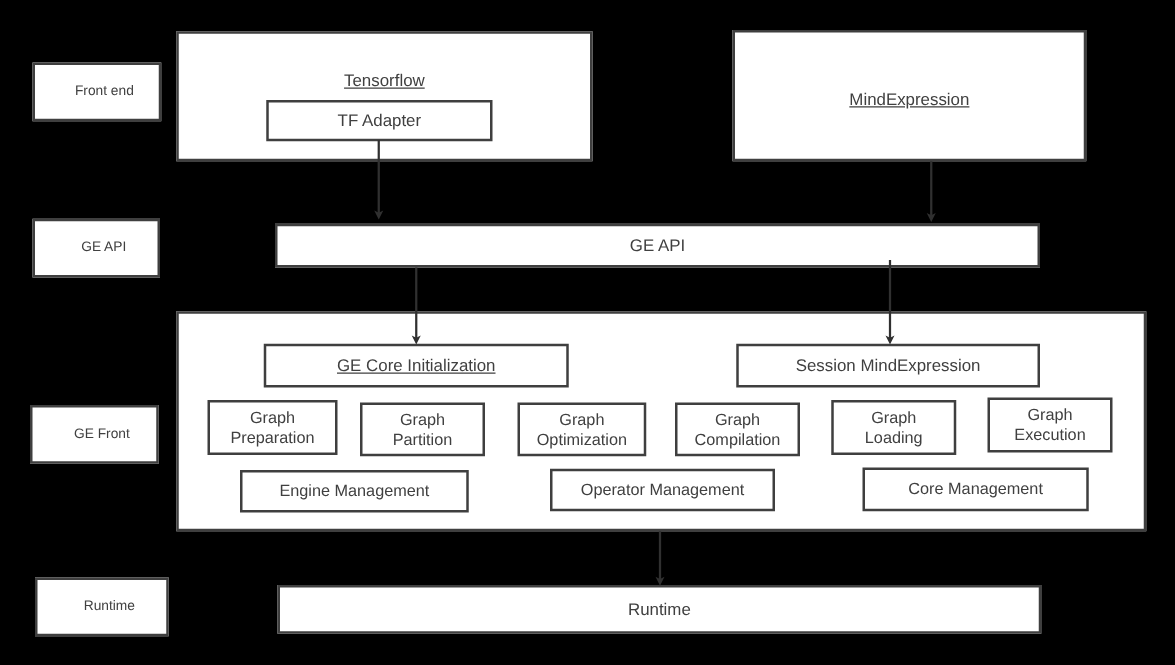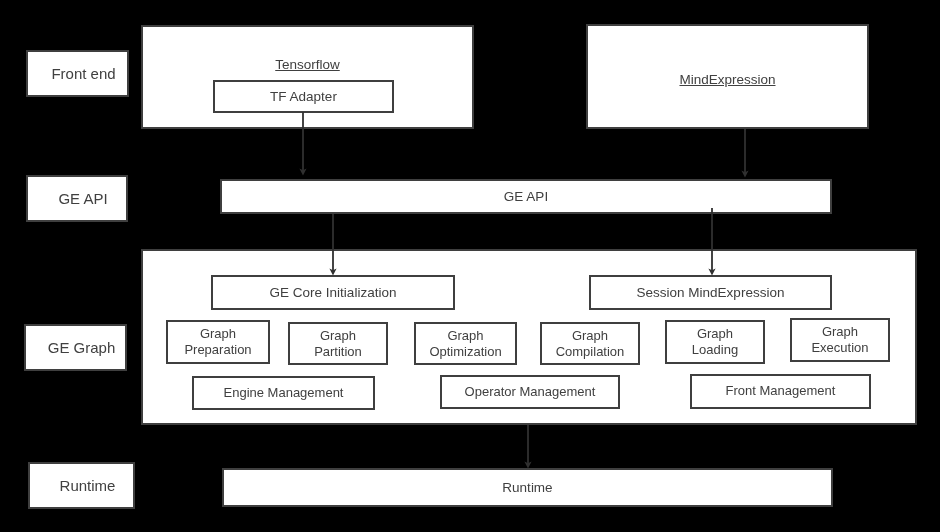--- a/index.html
+++ b/index.html
@@ -27,21 +27,21 @@
     align-items: center;
     justify-content: center;
     text-align: center;
     line-height: 1.15;
     white-space: pre-line;
     font-size: 13px;
   }
 
   
   .stage-label {
-    font-size: 15px;
+    font-size: 11px;
     padding-left: 12px;
   }
 
   
   .container-box {
     align-items: flex-start;
     justify-content: center;
     padding-top: 0;
   }
 
@@ -84,21 +84,21 @@
 
   <div class="box stage-label" style="left:26px; top:50px; width:103px; height:47px;">
     <span>Front end</span>
   </div>
 
   <div class="box stage-label" style="left:26px; top:175px; width:102px; height:47px;">
     <span>GE API</span>
   </div>
 
   <div class="box stage-label" style="left:24px; top:324px; width:103px; height:47px;">
-    <span>GE Graph</span>
+    <span>GE Front</span>
   </div>
 
   <div class="box stage-label" style="left:28px; top:462px; width:107px; height:47px;">
     <span>Runtime</span>
   </div>
 
   <div class="box container-box" style="left:141px; top:25px; width:333px; height:104px;">
     <span class="container-title" style="left:0; right:0; top:30px;">Tensorflow</span>
   </div>
 
@@ -109,21 +109,21 @@
   <div class="box container-box" style="left:586px; top:24px; width:283px; height:105px;">
     <span class="container-title" style="left:0; right:0; top:46px;">MindExpression</span>
   </div>
 
   <div class="box wide-box" style="left:220px; top:179px; width:612px; height:35px;">
     <span>GE API</span>
   </div>
 
   <div class="box container-box" style="left:141px; top:249px; width:776px; height:176px;"></div>
 
-  <div class="box wide-box" style="left:211px; top:275px; width:244px; height:35px;">
+  <div class="box wide-box" style="left:211px; top:275px; width:244px; height:35px;text-decoration:underline;">
     <span>GE Core Initialization</span>
   </div>
 
   <div class="box wide-box" style="left:589px; top:275px; width:243px; height:35px;">
     <span>Session MindExpression</span>
   </div>
 
   <div class="box small-box" style="left:166px; top:320px; width:104px; height:44px;">
     <span>Graph
 Preparation</span>
@@ -156,21 +156,21 @@
 
   <div class="box mgmt-box" style="left:192px; top:376px; width:183px; height:34px;">
     <span>Engine Management</span>
   </div>
 
   <div class="box mgmt-box" style="left:440px; top:375px; width:180px; height:34px;">
     <span>Operator Management</span>
   </div>
 
   <div class="box mgmt-box" style="left:690px; top:374px; width:181px; height:35px;">
-    <span>Front Management</span>
+    <span>Core Management</span>
   </div>
 
   <div class="box wide-box" style="left:222px; top:468px; width:611px; height:39px;">
     <span>Runtime</span>
   </div>
 
   <svg id="connectors" viewBox="0 0 940 532" xmlns="http://www.w3.org/2000/svg">
     <defs>
       <marker id="arrowhead" markerWidth="9" markerHeight="9" refX="4.2" refY="4.2" orient="auto" markerUnits="userSpaceOnUse">
         <path d="M0.6,0.6 L7.8,4.2 L0.6,7.8 L2.4,4.2 Z" fill="#303030"></path>

